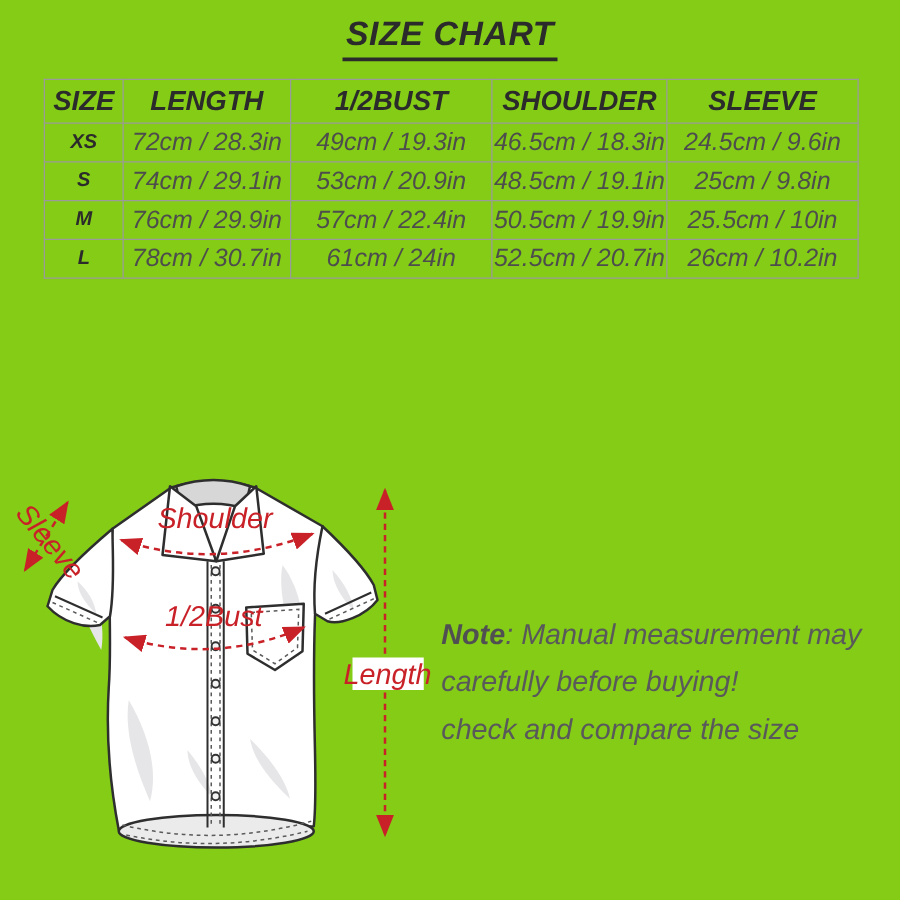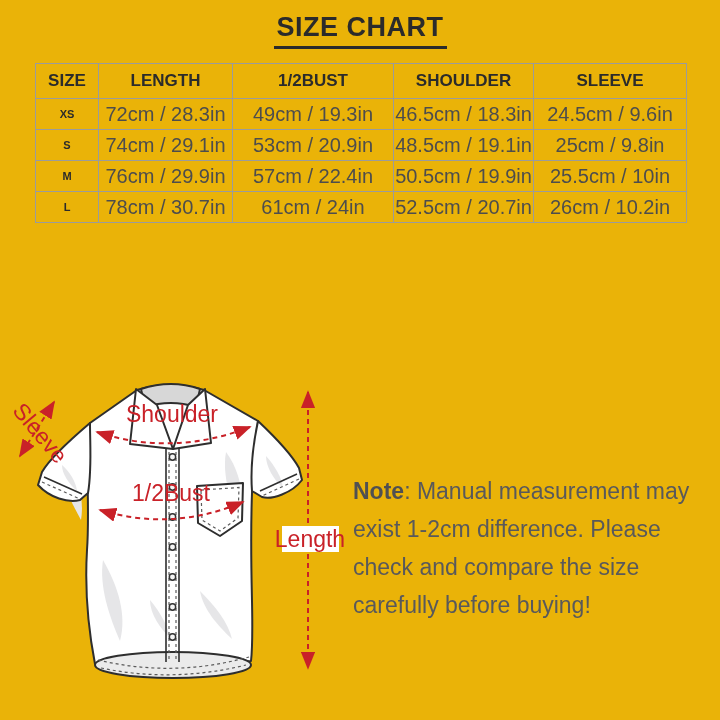--- a/index.html
+++ b/index.html
@@ -1,49 +1,49 @@
 <!DOCTYPE html>
 <html><head>
 <meta charset="utf-8">
 <style>
   html,body { margin:0; padding:0; background:#ffffff; }
   .page {
-    position:relative; width:720px; height:720px; background:#eab308;
-    font-family:"Liberation Sans", sans-serif; overflow:hidden;
+    position:relative; width:720px; height:720px; background:#84cc16;
+    font-family:"Liberation Sans", sans-serif; overflow:hidden;font-style:italic;
   }
   
   .title-wrap { position:absolute; top:12px; left:0; width:720px; text-align:center; }
   .title {
     display:inline-block; font-size:27px; font-weight:bold; color:#2b2b2b;
     letter-spacing:0.5px; border-bottom:3px solid #2b2b2b; padding:0 3px 3px 3px;
   }
   
   table.size-table {
     position:absolute; left:35px; top:63px; width:651px;
     border-collapse:collapse; table-layout:fixed;
   }
   .size-table th, .size-table td {
     border:1px solid #9b9b9b; text-align:center; vertical-align:middle; padding:0;
     white-space:nowrap; overflow:hidden;
   }
   .size-table thead tr { height:35px; }
   .size-table tbody tr { height:31px; }
-  .size-table th { font-size:17px; font-weight:bold; color:#2b2b2b; }
+  .size-table th { font-size:22px; font-weight:bold; color:#2b2b2b; }
   .size-table td { font-size:20px; color:#4d4d4d; }
-  .size-table td.size-cell { font-size:11px; font-weight:bold; color:#2b2b2b; }
+  .size-table td.size-cell { font-size:16px; font-weight:bold; color:#2b2b2b; }
   
   svg.diagram { position:absolute; left:0; top:360px; width:360px; height:360px; }
   .shirt-line { fill:#ffffff; stroke:#2e2e2e; stroke-width:2; stroke-linejoin:round; }
   .shade { fill:#e6e6e8; stroke:none; }
   .stitch { fill:none; stroke:#5a5a5a; stroke-width:1.2; stroke-dasharray:3 3; }
   .measure { fill:none; stroke:#c92128; stroke-width:2; stroke-dasharray:5 4; }
   .red-label { fill:#c92128; font-size:23px; font-family:"Liberation Sans", sans-serif; }
   
   .note {
-    position:absolute; left:353px; top:472px; width:345px;
+    position:absolute; left:353px; top:488px; width:345px;
     font-size:23px; line-height:38px; color:#59595b;
   }
   .note b { font-weight:bold; color:#505052; }
 </style>
 </head>
 <body>
 
 <div class="page">
 
   <div class="title-wrap">
@@ -162,18 +162,17 @@
       <text class="red-label" x="38" y="80" text-anchor="middle" transform="rotate(50 38 75)">Sleeve</text>
       <text class="red-label" x="172" y="62" text-anchor="middle">Shoulder</text>
       <text class="red-label" x="171" y="141" text-anchor="middle">1/2Bust</text>
       <rect x="282" y="166" width="57" height="26" fill="#ffffff"></rect>
       <text class="red-label" x="310" y="187" text-anchor="middle">Length</text>
     </g>
   </svg>
 
   <div class="note">
     <div class="note-line"><b>Note</b><span>: Manual measurement may</span></div>
-    <div class="note-line">exist 1-2cm difference. Please</div>
+    <div class="note-line">carefully before buying!</div>
     <div class="note-line">check and compare the size</div>
-    <div class="note-line">carefully before buying!</div>
   </div>
 
 </div>
 
 </body></html>

